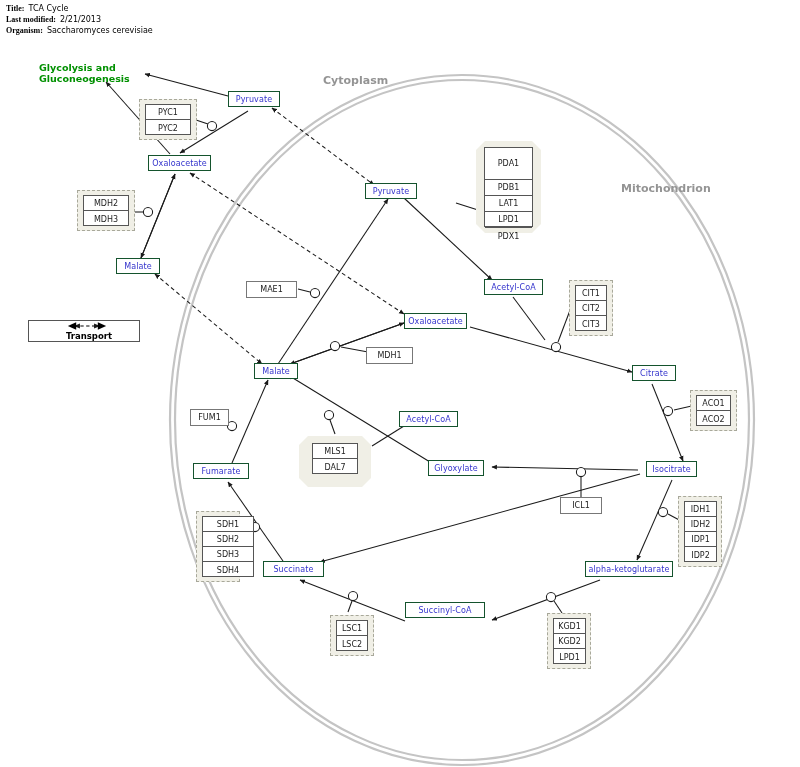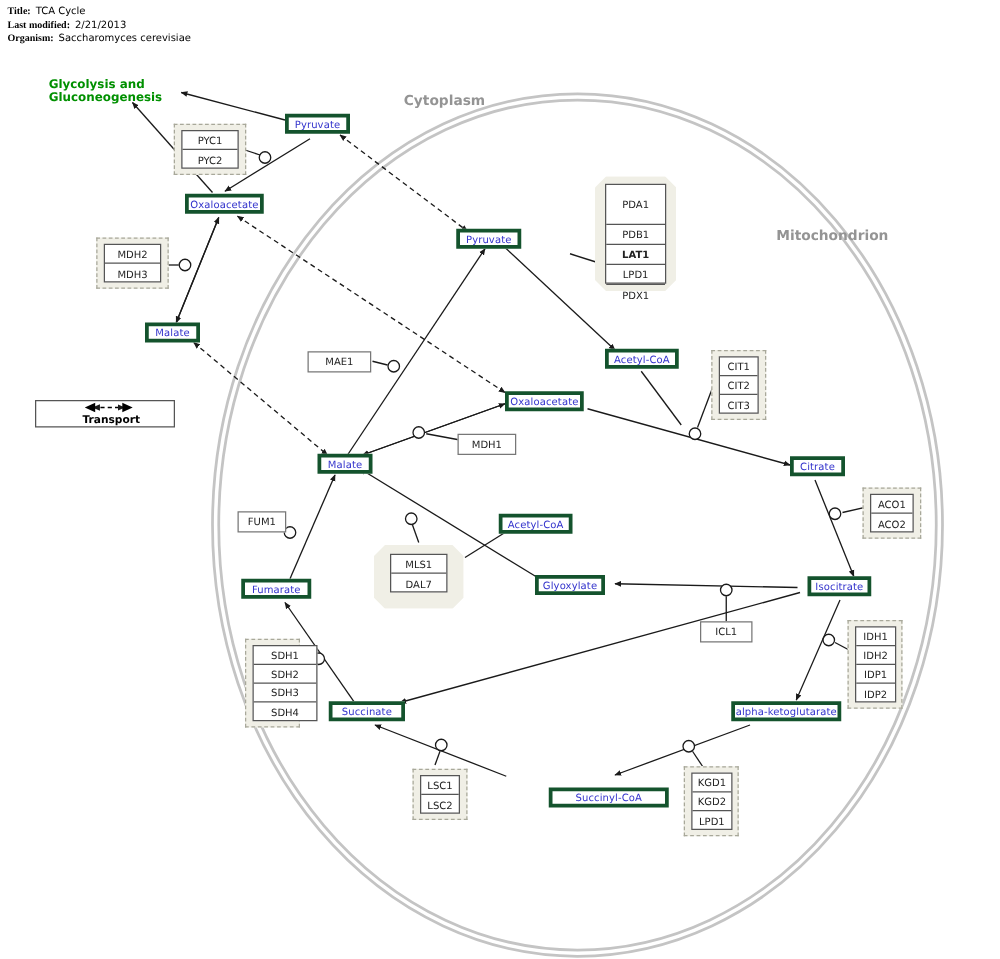--- a/index.html
+++ b/index.html
@@ -48,21 +48,21 @@
     position: absolute;
     font-weight: bold;
     font-size: 9.5px;
     line-height: 11px;
     color: #009000;
     white-space: nowrap;
   }
   
   .metabolite {
     position: absolute;
-    border: 3px solid #14532d;
+    border: 1px solid #14532d;
     background: #ffffff;
     color: #3333cc;
     font-size: 8px;
     text-align: center;
     box-sizing: border-box;
     display: flex;
     align-items: center;
     justify-content: center;
     white-space: nowrap;
     letter-spacing: 0.1px;
@@ -288,41 +288,41 @@
 <div class="metabolite" style="left:484px; top:279px; width:59px; height:16px;">Acetyl-CoA</div>
 <div class="metabolite" style="left:404px; top:313px; width:63px; height:16px;">Oxaloacetate</div>
 <div class="metabolite" style="left:254px; top:363px; width:44px; height:16px;">Malate</div>
 <div class="metabolite" style="left:632px; top:365px; width:44px; height:16px;">Citrate</div>
 <div class="metabolite" style="left:646px; top:461px; width:51px; height:16px;">Isocitrate</div>
 <div class="metabolite" style="left:399px; top:411px; width:59px; height:16px;">Acetyl-CoA</div>
 <div class="metabolite" style="left:428px; top:460px; width:56px; height:16px;">Glyoxylate</div>
 <div class="metabolite" style="left:193px; top:463px; width:56px; height:16px;">Fumarate</div>
 <div class="metabolite" style="left:263px; top:561px; width:61px; height:16px;">Succinate</div>
 <div class="metabolite" style="left:585px; top:561px; width:88px; height:16px;">alpha-ketoglutarate</div>
-<div class="metabolite" style="left:405px; top:630px; width:96px; height:16px;margin-left:34px;">Succinyl-CoA</div>
+<div class="metabolite" style="left:405px; top:602px; width:80px; height:16px;">Succinyl-CoA</div>
 
 <div class="group-frame group-rect" style="left:139px; top:99px; width:58px; height:41px;"></div>
 <div class="group-stack" style="left:145px; top:104px; width:46px; height:31px;">
   <div class="gene-cell" style="height:15px;">PYC1</div>
   <div class="gene-cell" style="height:16px;">PYC2</div>
 </div>
 
 <div class="group-frame group-rect" style="left:77px; top:190px; width:58px; height:41px;"></div>
 <div class="group-stack" style="left:83px; top:195px; width:46px; height:31px;">
   <div class="gene-cell" style="height:15px;">MDH2</div>
   <div class="gene-cell" style="height:16px;">MDH3</div>
 </div>
 
 <div class="group-frame group-complex" style="left:476px; top:141px; width:65px; height:92px;">
   <div class="oct"></div>
 </div>
 <div class="group-stack" style="left:484px; top:147px; width:49px; height:80px;">
   <div class="gene-cell" style="height:32px;">PDA1</div>
   <div class="gene-cell" style="height:16px;">PDB1</div>
-  <div class="gene-cell" style="height:16px;font-weight:bold;">LAT1</div>
+  <div class="gene-cell" style="height:16px;">LAT1</div>
   <div class="gene-cell" style="height:16px;">LPD1</div>
   <div class="gene-cell" style="height:16px;">PDX1</div>
 </div>
 
 <div class="group-frame group-rect" style="left:569px; top:280px; width:44px; height:56px;"></div>
 <div class="group-stack" style="left:575px; top:285px; width:32px; height:46px;">
   <div class="gene-cell" style="height:15px;">CIT1</div>
   <div class="gene-cell" style="height:15px;">CIT2</div>
   <div class="gene-cell" style="height:16px;">CIT3</div>
 </div>

